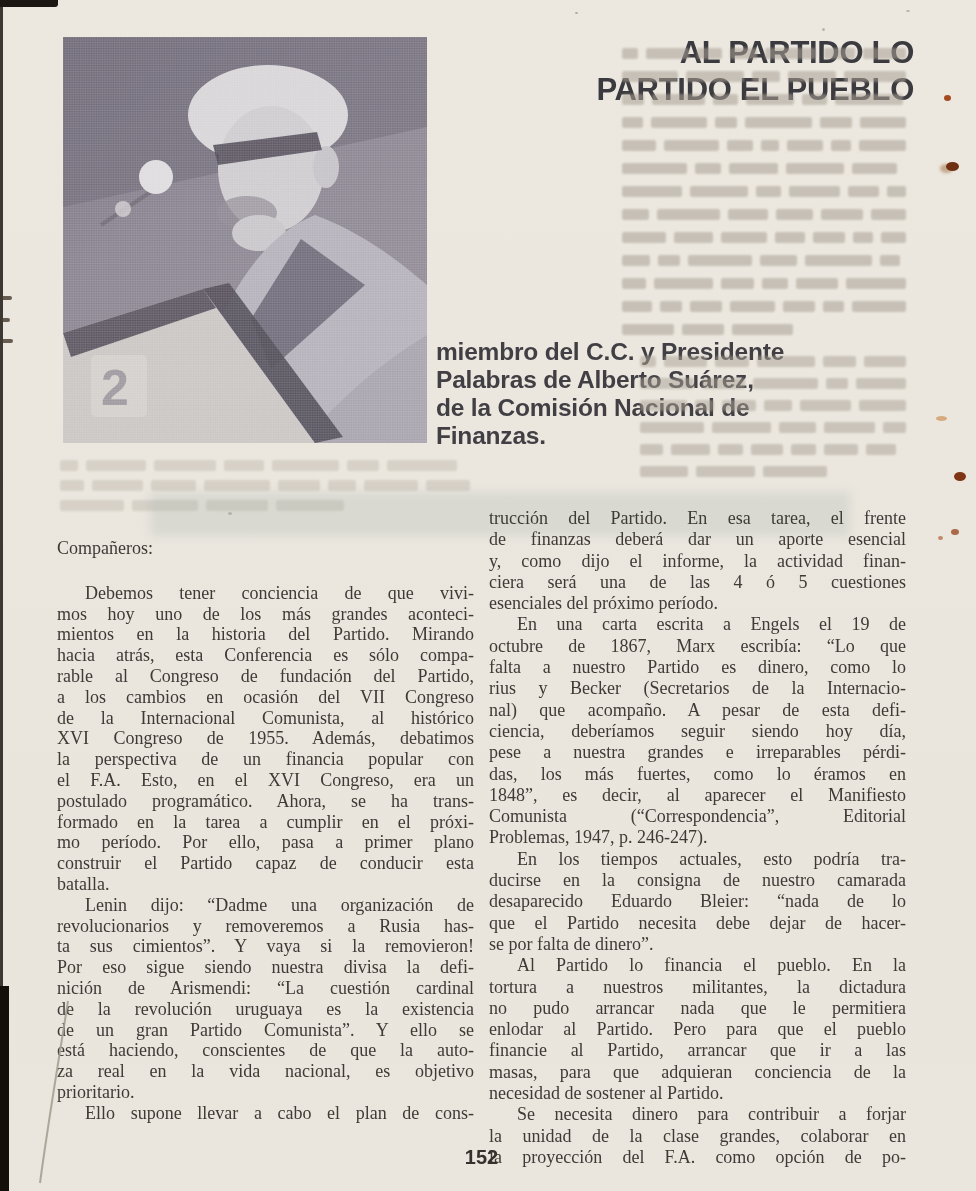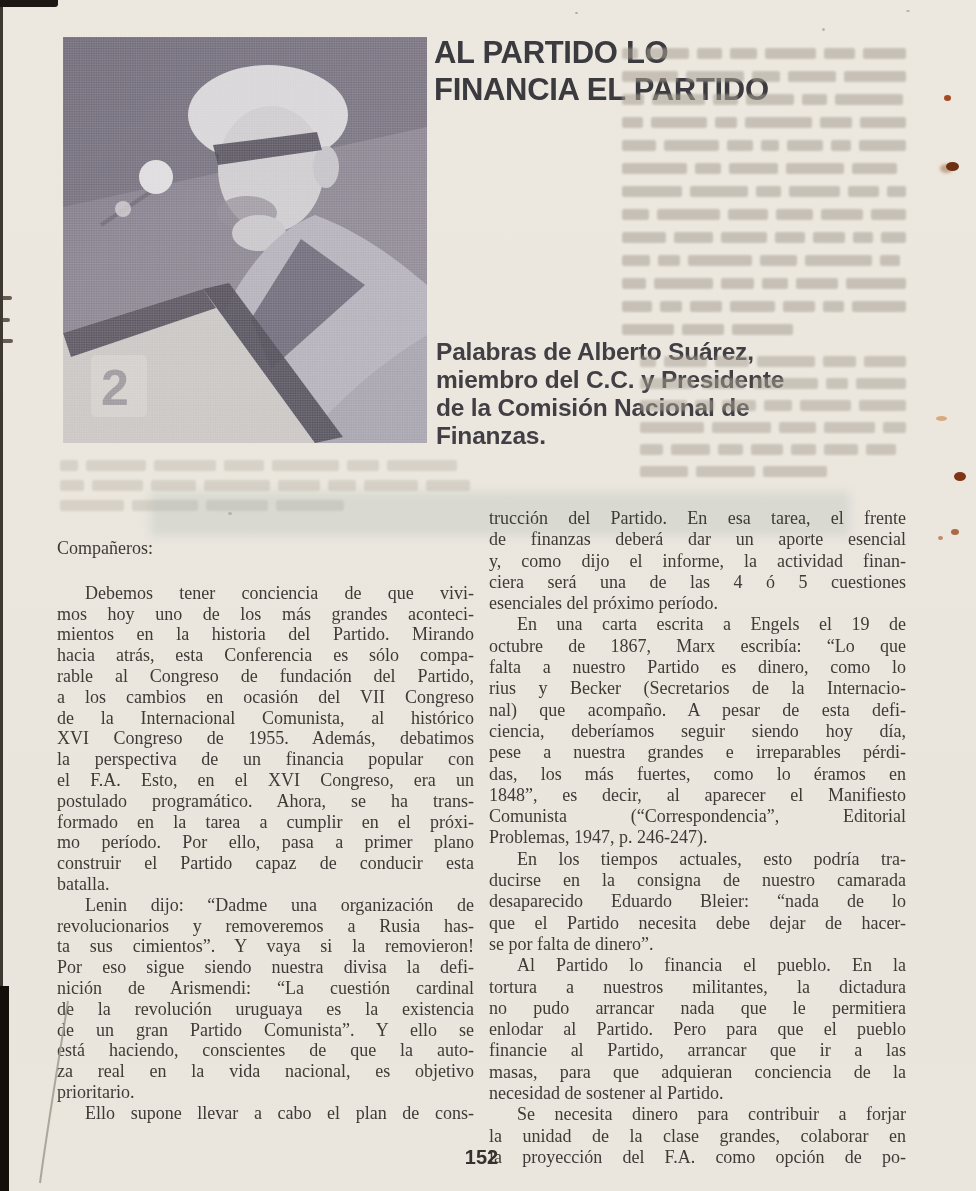--- a/index.html
+++ b/index.html
@@ -13,21 +13,21 @@
   .edge-corner-top{position:absolute;left:0;top:0;width:58px;height:7px;background:#1c1712;border-radius:0 0 3px 0;}
   .edge-corner-bottom{position:absolute;left:0;bottom:0;width:9px;height:205px;background:#141009;}
   .edge-tick{position:absolute;background:#46392c;border-radius:2px;opacity:.8;}
   .crease{position:absolute;pointer-events:none;}
   .speck{position:absolute;border-radius:50%;}
   
   .photo{position:absolute;left:63px;top:37px;width:364px;height:406px;}
   
   .headline{position:absolute;left:434px;top:34px;width:480px;
     font-family:"Liberation Sans",sans-serif;font-weight:700;font-size:31px;line-height:37px;
-    letter-spacing:-.3px;color:#3b3a3f;}
+    letter-spacing:-.3px;color:#3b3a3f;text-align:right;}
   .deck{position:absolute;left:436px;top:338px;width:480px;
     font-family:"Liberation Sans",sans-serif;font-weight:700;font-size:24.5px;line-height:28px;
     letter-spacing:-.2px;color:#413f44;}
   
   .ghost{position:absolute;filter:blur(1.3px);}
   .g-line{display:flex;gap:8px;align-items:center;}
   .g-w{height:11px;background:#aaa195;border-radius:2px;}
   .ghost-wash{position:absolute;background:rgba(173,182,176,.28);filter:blur(5px);border-radius:4px;}
   
   .col{position:absolute;width:417px;font-size:18px;color:#3e3a36;}
@@ -81,25 +81,25 @@
     <polygon points="0,296 140,252 153,271 8,320" fill="#554f5b"></polygon>
     <polygon points="140,252 166,246 280,400 252,406" fill="#494450" opacity="0.92"></polygon>
     <rect x="28" y="318" width="56" height="62" rx="5" fill="#d3cfcb" opacity="0.9"></rect>
     <text x="38" y="368" font-family="Liberation Sans, sans-serif" font-size="50" font-weight="700" fill="#6b6573" opacity="0.55">2</text>
 
     <rect x="0" y="0" width="364" height="406" fill="url(#ht)" opacity="0.55"></rect>
   </svg>
 
   <div class="headline">
       <div>AL PARTIDO LO</div>
-      <div>FINANCIA EL PARTIDO</div>
+      <div>PARTIDO EL PUEBLO</div>
     </div>
   <div class="deck">
+      <div>miembro del C.C. y Presidente</div>
       <div>Palabras de Alberto Suárez,</div>
-      <div>miembro del C.C. y Presidente</div>
       <div>de la Comisión Nacional de</div>
       <div>Finanzas.</div>
     </div>
 
   <div class="ghost" id="ghost-top" style="left:622px;top:42px;width:284px;opacity:.55">
       <div class="g-line" style="height: 23px;">
         <span class="g-w" style="width: 18px;"></span>
         <span class="g-w" style="width: 49px;"></span>
         <span class="g-w" style="width: 29px;"></span>
         <span class="g-w" style="width: 31px;"></span>

